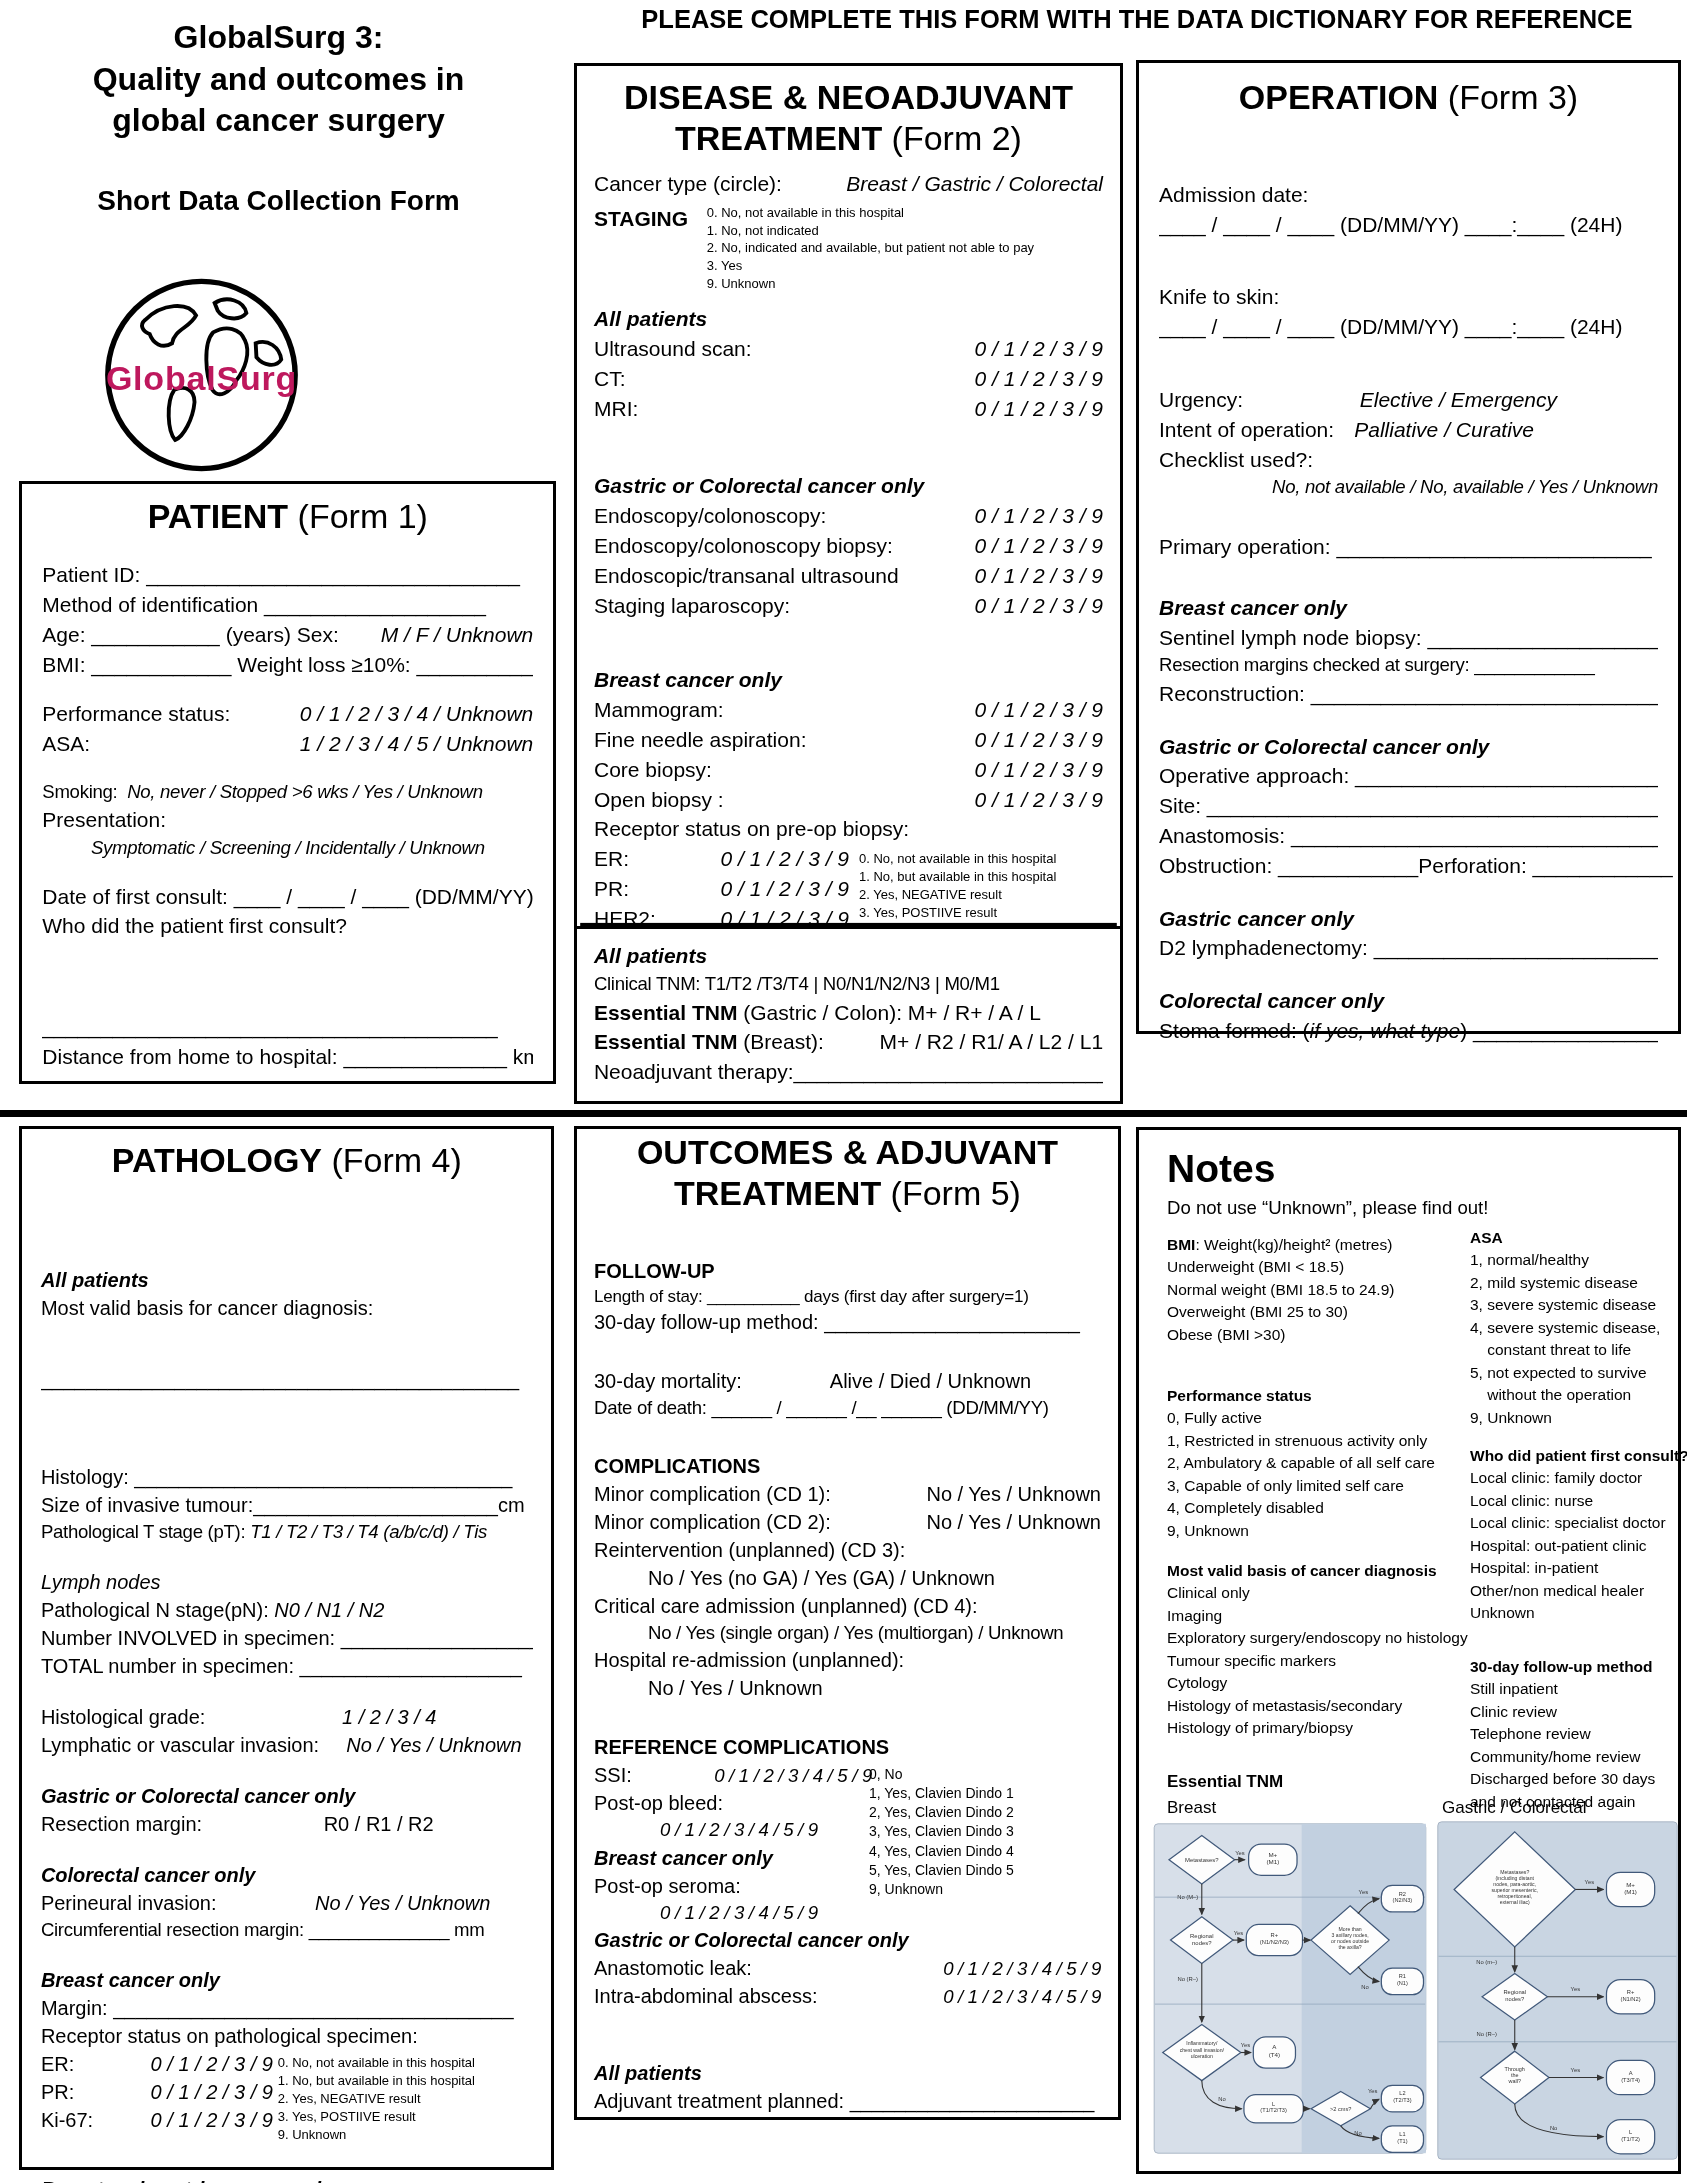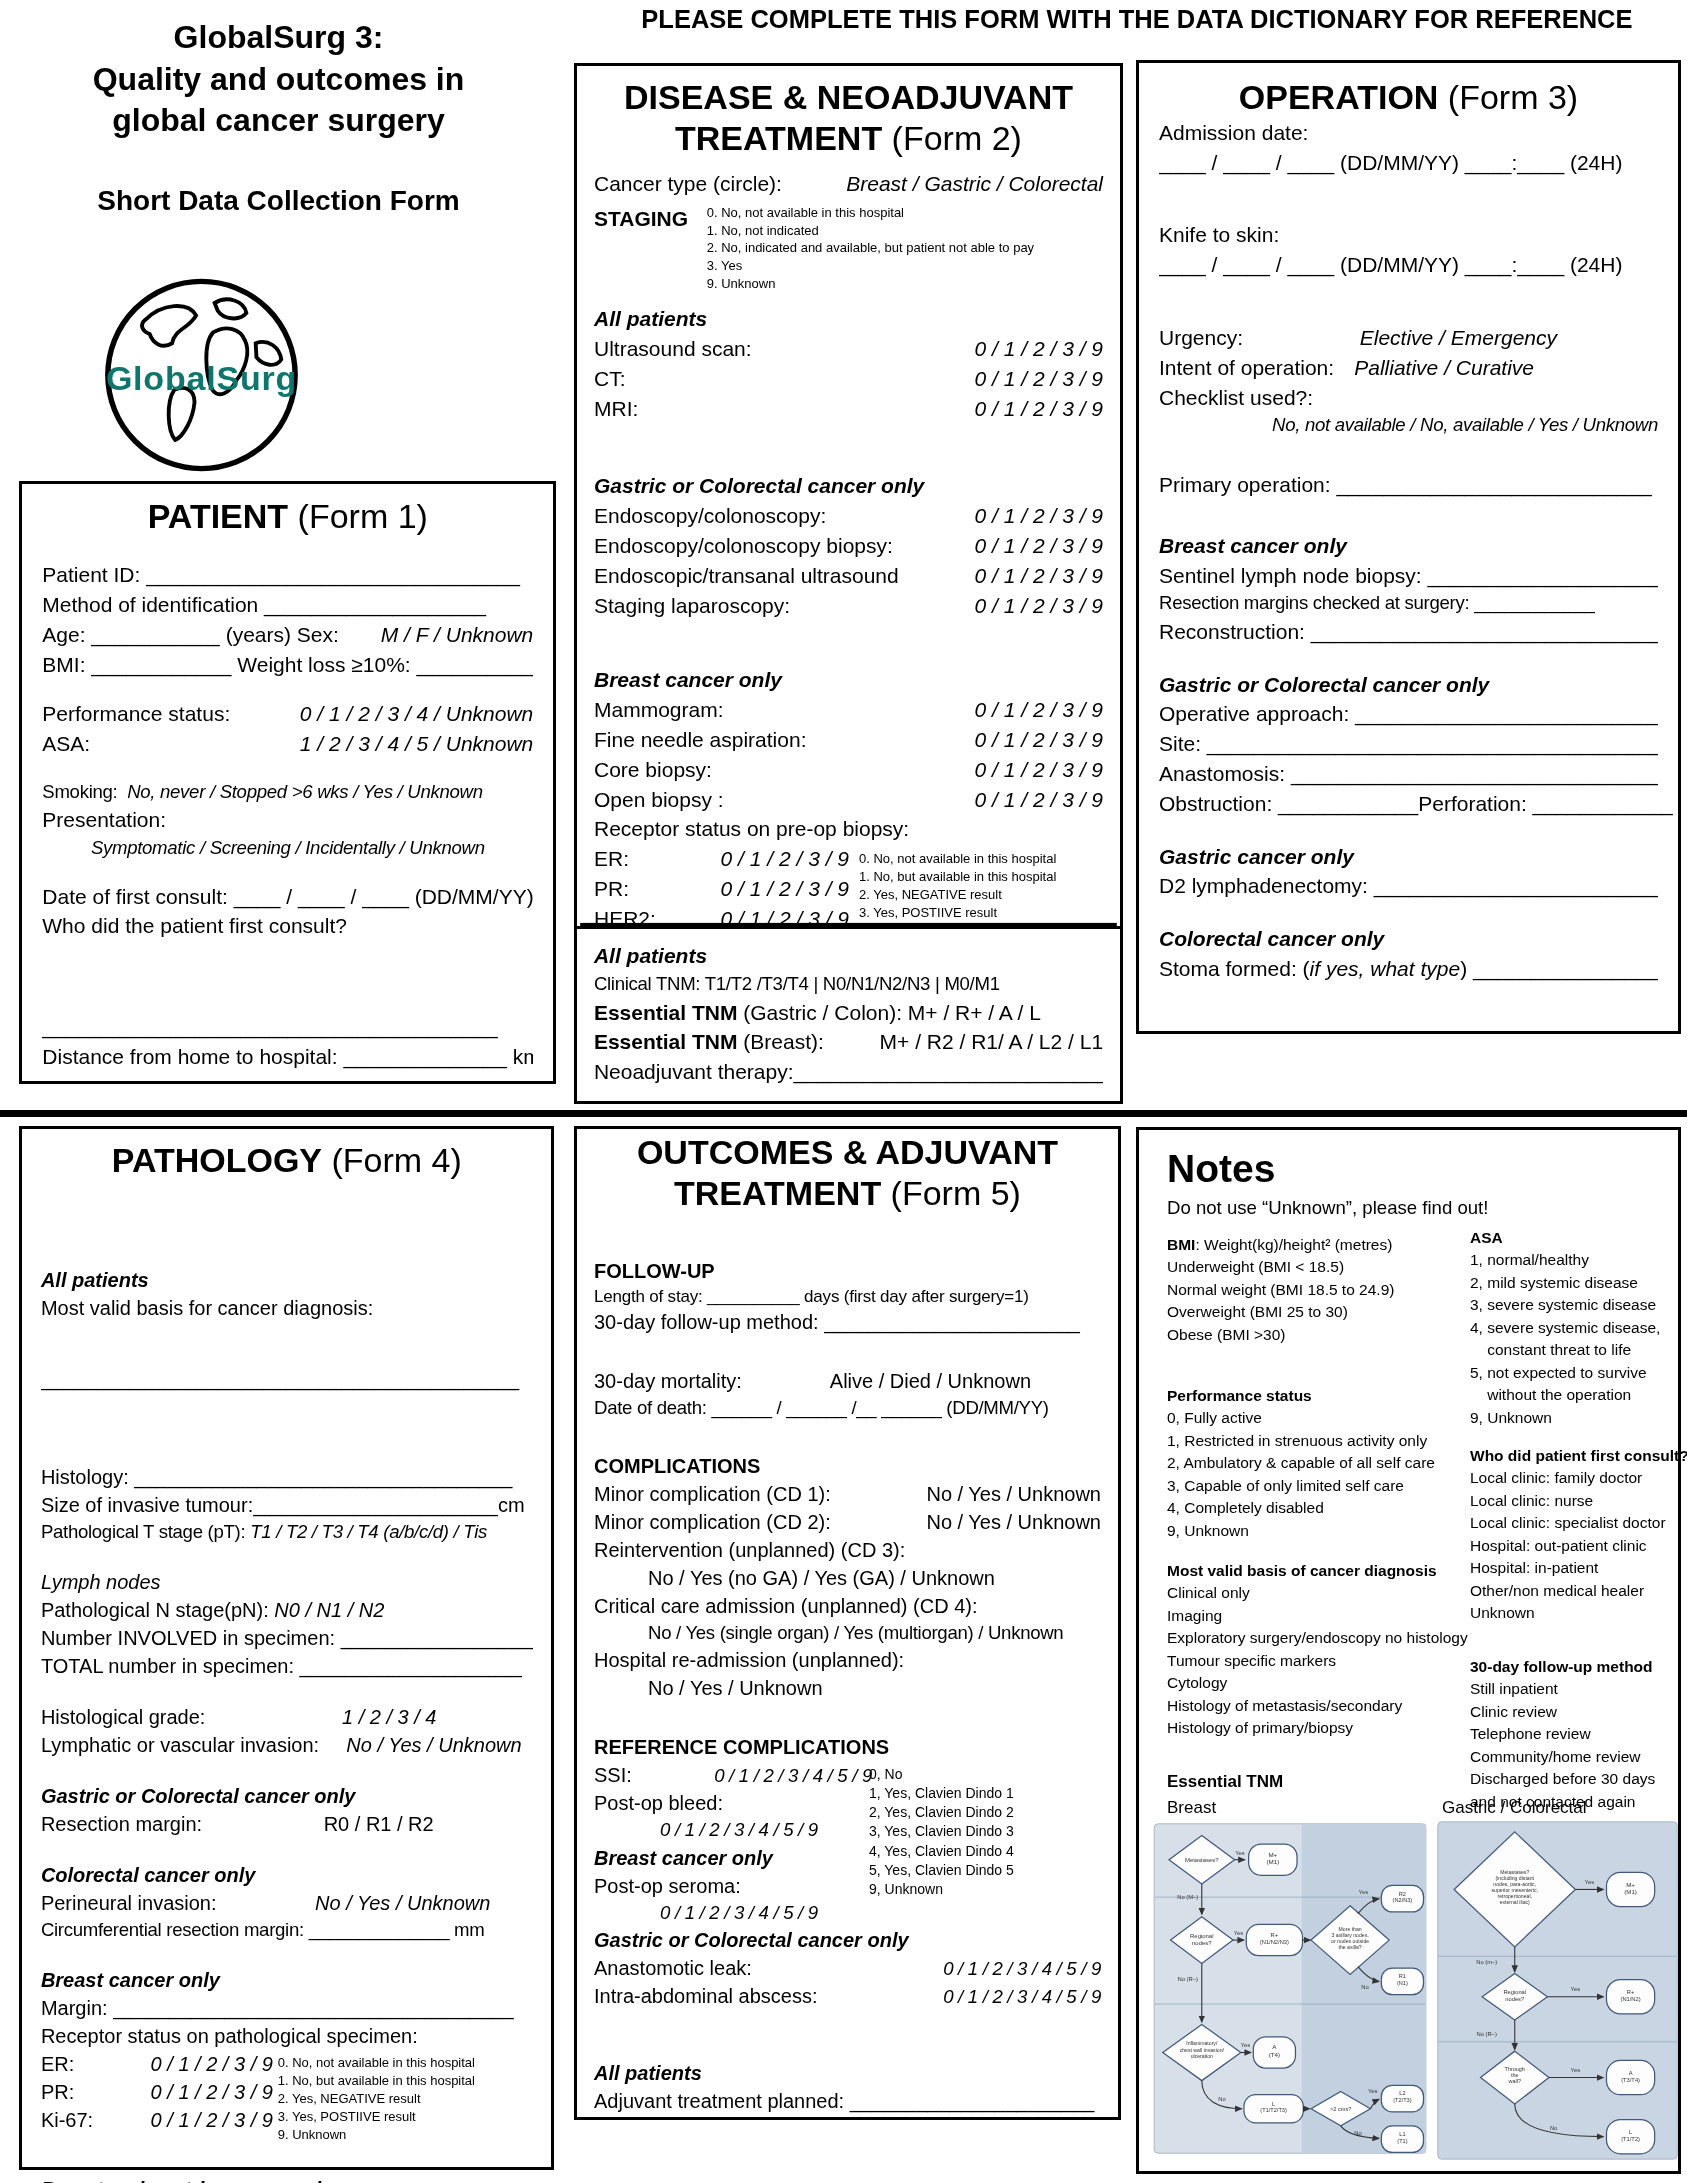--- a/index.html
+++ b/index.html
@@ -19,21 +19,21 @@
   .g40{margin-top:31px}.g56{margin-top:43px}.g90{margin-top:70px}
   .codes{font-size:13px;line-height:1.38;white-space:nowrap;}
   .sideblock{display:flex;justify-content:space-between;align-items:flex-start;}
   .banner{position:absolute;left:592px;right:6.2px;top:4.6px;text-align:center;
           font-size:25.5px;font-weight:bold;white-space:nowrap;}
   .hdr{position:absolute;left:31px;top:17px;width:495px;text-align:center;}
   .hdr .t{font-size:32px;font-weight:bold;line-height:1.3;}
   .hdr .s{margin-top:43px;font-size:28px;font-weight:bold;}
   .logo{position:absolute;left:97px;top:272px;width:209px;text-align:center;}
   .logo .word{position:absolute;left:0;right:0;top:87px;font-size:34px;font-weight:bold;
-              color:#0f766e;letter-spacing:0.8px;}
+              color:#be185d;letter-spacing:0.8px;}
   .logo .lnk{position:absolute;left:-46px;right:-46px;top:220px;font-size:26px;
              color:#0563C1;text-decoration:underline;}
   .divider{position:absolute;left:0;top:1110px;width:1688px;height:7px;background:#000;}
   .fbody{font-size:21px;line-height:1.42;}
   .fbody26{font-size:20px;line-height:1.4;}
   .tnmbox{position:absolute;left:-3.1px;right:-3.1px;bottom:-3.1px;border:3.1px solid #000;
           background:#fff;padding:12.4px 17px 14px 17px;
           box-shadow:0 -9.3px 0 -6.2px #000;}
   .indent{padding-left:54px;}
   .notebox{font-size:15.5px;line-height:1.45;}
@@ -194,21 +194,21 @@
         <span>M+ / R2 / R1/ A / L2 / L1</span>
       </div>
       <div class="ln">Neoadjuvant therapy:____________________________</div>
     </div>
   </div>
 
   <div class="box fbody" style="left:1136px;top:60px;width:545px;height:974px;padding:14px 20px;">
     <div class="ttl">
       <span>OPERATION</span><span class="suffix"> (Form 3)</span>
     </div>
-    <div class="ln" style="">Admission date:</div>
+    <div class="ln" style="margin-top:62px">Admission date:</div>
     <div class="ln">____ / ____ / ____ (DD/MM/YY) ____:____ (24H)</div>
     <div class="ln g56">Knife to skin:</div>
     <div class="ln">____ / ____ / ____ (DD/MM/YY) ____:____ (24H)</div>
     <div class="row g56">
       <span>Urgency:</span>
       <span class="it" style="padding-right:101px">Elective   /   Emergency</span>
     </div>
     <div class="row">
       <span>Intent of operation:</span>
       <span class="it" style="padding-right:124px">Palliative  /  Curative</span>

